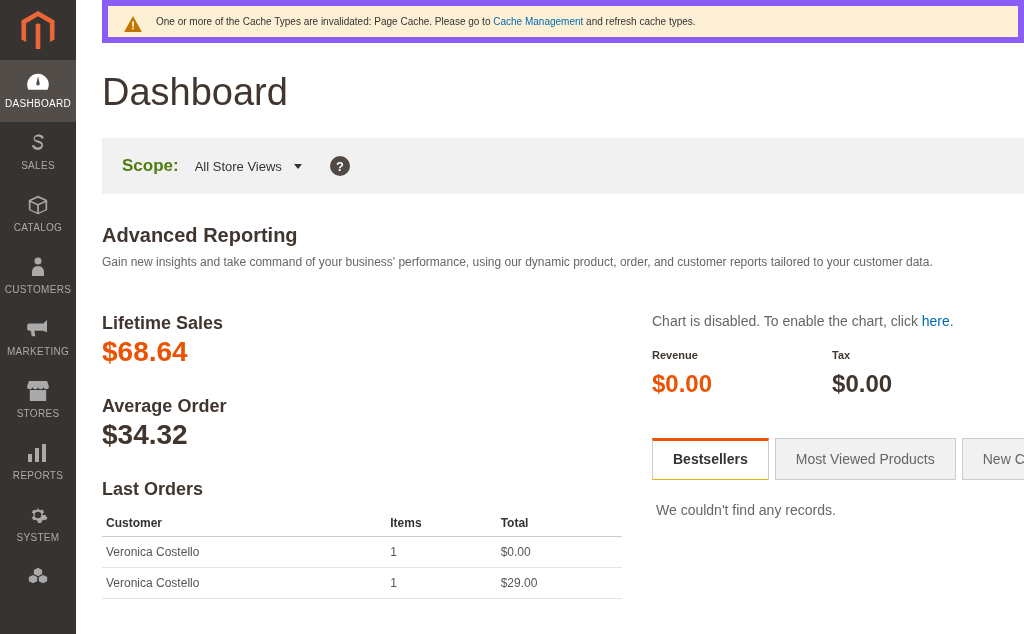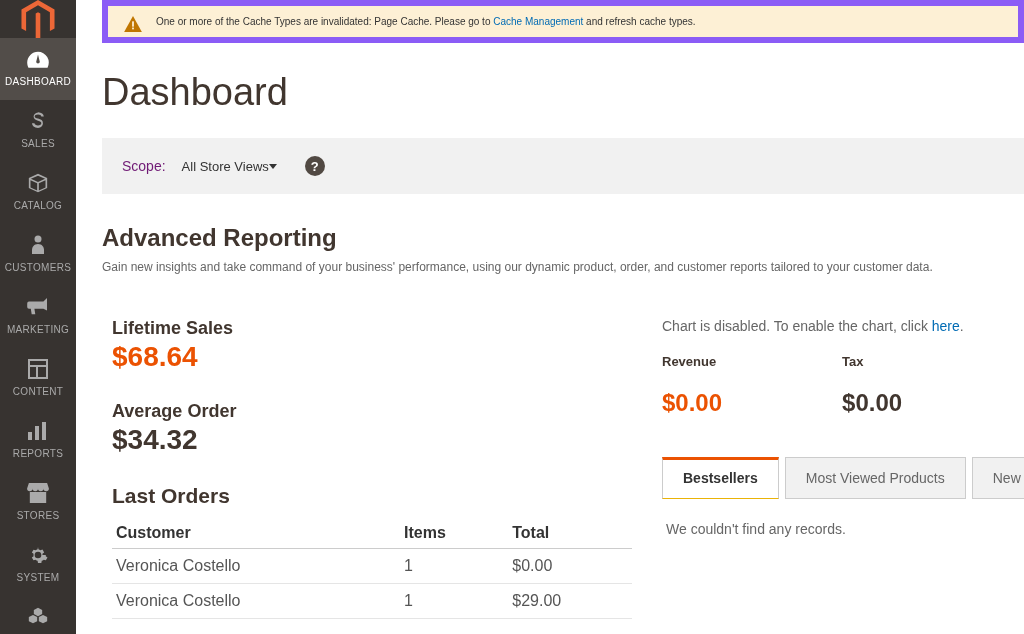--- a/index.html
+++ b/index.html
@@ -21,49 +21,49 @@
 
 .main { flex: 1; padding: 0 0 0 0; overflow: hidden; }
 
 .notice { background: #fdf0d5; border: 6px solid #8b5cf6; margin: 0 0 0 26px; padding: 10px 16px 10px 48px; color: #333; position: relative; font-size: 10px; }
 .notice .warn-icon { position: absolute; left: 16px; top: 10px; }
 .notice a { color: #006bb4; text-decoration: none; }
 
 .page-title { font-size: 38px; font-weight: 300; color: #41362f; margin: 28px 0 24px 26px; }
 
 .scope-bar { background: #f1f1f1; margin: 0 0 0 26px; padding: 18px 20px; display: flex; align-items: center; gap: 16px; }
-.scope-label { font-weight: 400; font-size: 14px; color: #701a75; }
-.scope-select { font-size: 13px; color: #333; display: flex; align-items: center; gap: 0; cursor: pointer; }
+.scope-label { font-weight: 700; font-size: 17px; color: #4d7c0f; }
+.scope-select { font-size: 13px; color: #333; display: flex; align-items: center; gap: 12px; cursor: pointer; }
 .scope-select .caret { width: 0; height: 0; border-left: 4px solid transparent; border-right: 4px solid transparent; border-top: 5px solid #333; }
 .help-icon { width: 20px; height: 20px; border-radius: 50%; background: #514943; color:#fff; display:flex; align-items:center; justify-content:center; font-size:13px; font-weight:700; margin-left: 12px; cursor:pointer; }
 
 .section-wrap { padding: 30px 0 0 26px; }
-.adv-title { font-size: 24px; font-weight: 600; color: #41362f; margin-bottom: 8px; }
+.adv-title { font-size: 20px; font-weight: 600; color: #41362f; margin-bottom: 8px; }
 .adv-desc { font-size: 12px; color: #666; }
 
-.dashboard-row { display: flex; margin-top: 44px; padding-left: 36px; gap: 30px; }
+.dashboard-row { display: flex; margin-top: 44px; padding-left: 26px; gap: 30px; }
 .col-left { width: 520px; flex-shrink: 0; }
 .col-right { flex: 1; }
 
 .metric-title { font-size: 18px; font-weight: 600; color: #41362f; margin-bottom: 2px; }
 .metric-value { font-size: 28px; font-weight: 600; color: #eb5202; margin-bottom: 28px; }
 .metric-value.dark { color: #41362f; }
 
-.last-orders-title { font-size: 21px; font-weight: 600; color: #41362f; margin-bottom: 10px; }
-.orders-table { width: 100%; border-collapse: collapse; font-size: 16px; }
+.last-orders-title { font-size: 18px; font-weight: 600; color: #41362f; margin-bottom: 10px; }
+.orders-table { width: 100%; border-collapse: collapse; font-size: 12px; }
 .orders-table th { text-align: left; font-weight: 700; color: #333; padding: 6px 4px; border-bottom: 1px solid #ccc; }
 .orders-table th.items { text-align: left; }
 .orders-table th.total, .orders-table td.total { }
 .orders-table td { padding: 8px 4px; border-bottom: 1px solid #e5e5e5; color: #555; }
 
 .chart-note { font-size: 14px; color: #666; margin-bottom: 20px; }
 .chart-note a { color: #006bb4; text-decoration: none; }
 
 .stats-row { display: flex; gap: 120px; margin-bottom: 40px; }
-.stat-label { font-size: 13px; font-weight: 600; color: #41362f; margin-bottom: 20px; }
+.stat-label { font-size: 11px; font-weight: 600; color: #41362f; margin-bottom: 9px; }
 .stat-value { font-size: 24px; font-weight: 600; color: #eb5202; }
 .stat-value.dark { color: #41362f; }
 
 .tabs { display: flex; margin-bottom: 18px; }
 .tab { padding: 12px 20px; border: 1px solid #ccc; background: #f1f1f1; color: #666; font-size: 14px; cursor: pointer; margin-right: 6px; white-space: nowrap; }
 .tab.active { background: #fff; border-top: 3px solid #eb5202; border-bottom: 1px solid #eab308; color: #333; font-weight: 600; padding-top: 10px; }
 .tab-content { font-size: 14px; color: #666; padding: 4px 4px; }
 </style>
 </head>
 <body>
@@ -115,47 +115,39 @@
 
     <div class="nav-item">
       <span class="nav-icon">
           <svg width="22" height="18" viewBox="0 0 24 20">
             <path d="M22 0v14l-4-2H8l1 6H5l-1-6H2a2 2 0 0 1-2-2V6a2 2 0 0 1 2-2h16z"></path>
           </svg>
         </span>
       <span class="nav-label">MARKETING</span>
     </div>
 
-    <div class="nav-item">
-      <span class="nav-icon">
-          <svg width="20" height="20" viewBox="0 0 20 20">
-            <path d="M0 0h20v20H0zm2 2v4h16V2zm0 6v10h6V8zm8 0v10h8V8z"></path>
-          </svg>
-        </span>
-      <span class="nav-label">CONTENT</span>
+
+    <div class="nav-item">
+      <span class="nav-icon">
+          <svg width="22" height="20" viewBox="0 0 24 22">
+            <path d="M2 0h20l2 6a3 3 0 0 1-6 0 3 3 0 0 1-6 0 3 3 0 0 1-6 0 3 3 0 0 1-6 0zM3 10h18v12H3z"></path>
+          </svg>
+        </span>
+      <span class="nav-label">STORES</span>
     </div>
 
     <div class="nav-item">
       <span class="nav-icon">
           <svg width="20" height="18" viewBox="0 0 20 18">
             <rect x="0" y="10" width="4" height="8"></rect>
             <rect x="7" y="4" width="4" height="14"></rect>
             <rect x="14" y="0" width="4" height="18"></rect>
           </svg>
         </span>
       <span class="nav-label">REPORTS</span>
-    </div>
-
-    <div class="nav-item">
-      <span class="nav-icon">
-          <svg width="22" height="20" viewBox="0 0 24 22">
-            <path d="M2 0h20l2 6a3 3 0 0 1-6 0 3 3 0 0 1-6 0 3 3 0 0 1-6 0 3 3 0 0 1-6 0zM3 10h18v12H3z"></path>
-          </svg>
-        </span>
-      <span class="nav-label">STORES</span>
     </div>
 
     <div class="nav-item">
       <span class="nav-icon">
           <svg width="20" height="20" viewBox="0 0 24 24">
             <path d="M12 8a4 4 0 1 0 0 8 4 4 0 0 0 0-8zm9.4 4c0 .5 0 1-.1 1.4l2.1 1.6-2 3.4-2.5-.8c-.7.6-1.5 1-2.4 1.3l-.5 2.6h-4l-.5-2.6a8 8 0 0 1-2.4-1.3l-2.5.8-2-3.4 2.1-1.6a8 8 0 0 1 0-2.8L4.6 9l2-3.4 2.5.8c.7-.6 1.5-1 2.4-1.3L12 2.5h0L12.5 5a8 8 0 0 1 2.4 1.3l2.5-.8 2 3.4-2.1 1.6c.1.5.1 1 .1 1.5z"></path>
           </svg>
         </span>
       <span class="nav-label">SYSTEM</span>
     </div>

